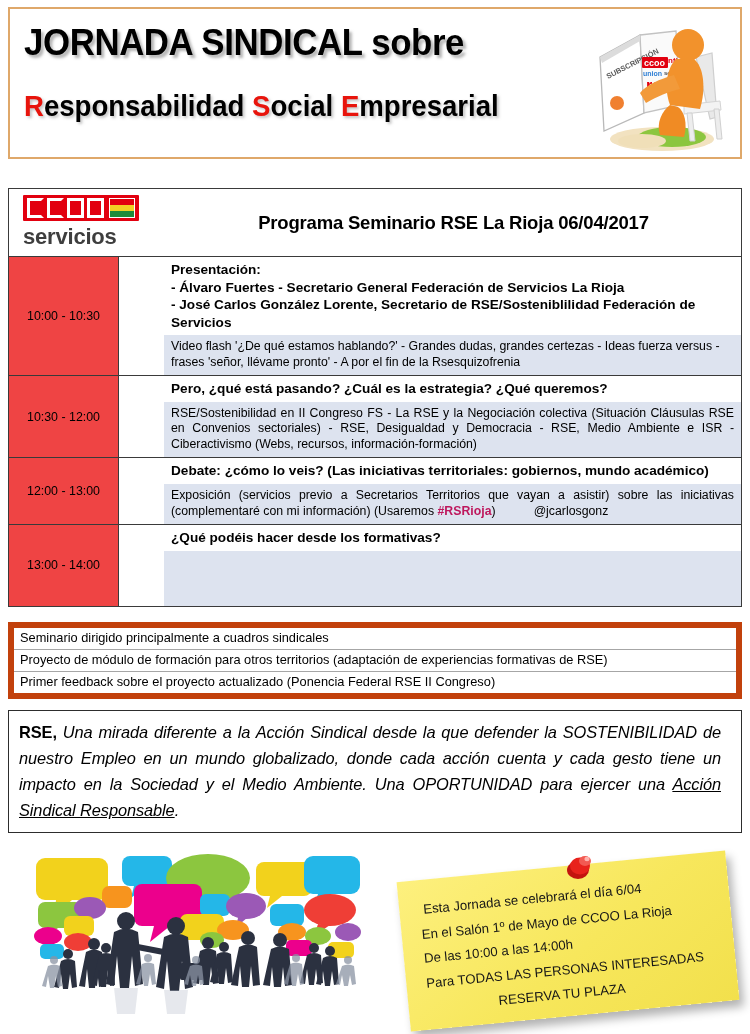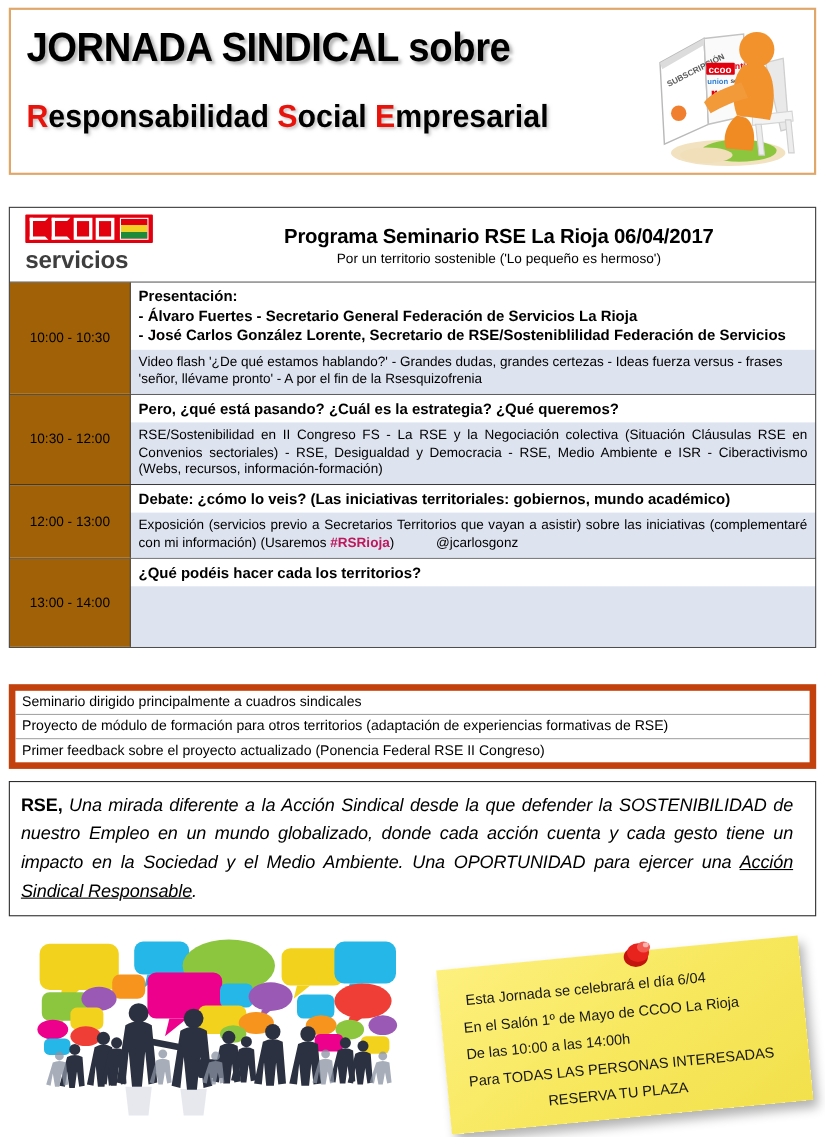--- a/index.html
+++ b/index.html
@@ -143,32 +143,33 @@
   }
 
   .prog-row {
     display: flex;
     border-bottom: 1.6px solid #3a3a3a;
   }
   .prog-row:last-child { border-bottom: none; }
   .time-cell {
     width: 110px;
     min-width: 110px;
-    background: #a16207;
+    background: #ef4444;
     border-right: 1.6px solid #3a3a3a;
     display: flex;
     align-items: center;
     justify-content: center;
     font-size: 12.4px;
     box-sizing: border-box;
   }
   .content-cell {
     flex: 1;
     display: flex;
     flex-direction: column;
+    padding-left: 45px;
   }
   .cell-head {
     background: #ffffff;
     padding: 4px 6px 4px 7px;
     font-size: 13.6px;
     font-weight: bold;
     line-height: 17.5px;
   }
   .cell-body {
     background: #dde3ef;
@@ -319,21 +320,20 @@
           <span class="c"></span>
             <span class="c"></span>
             <span></span>
             <span></span>
         </span><span class="ccoo-flag"></span>
       </div>
       <div class="servicios-word">servicios</div>
     </div>
     <div class="head-titles">
       <div class="prog-title">Programa Seminario RSE La Rioja 06/04/2017</div>
-      <div class="prog-sub">Por un territorio sostenible ('Lo pequeño es hermoso')</div>
     </div>
   </div>
 
   <div class="prog-row">
     <div class="time-cell">10:00 - 10:30</div>
     <div class="content-cell">
       <div class="cell-head">
         <div>Presentación:</div>
         <div>-  Álvaro Fuertes - Secretario General Federación de Servicios La Rioja</div>
         <div>-  José Carlos González Lorente, Secretario de RSE/Sosteniblilidad Federación de Servicios</div>
@@ -359,21 +359,21 @@
         <div>Debate: ¿cómo lo veis? (Las iniciativas territoriales: gobiernos, mundo académico)</div>
       </div>
       <div class="cell-body"><span>Exposición (servicios previo a Secretarios Territorios que vayan a asistir) sobre las iniciativas (complementaré con mi información) (Usaremos </span><span class="hashtag">#RSRioja</span><span>)</span><span class="handle-gap"></span><span>@jcarlosgonz</span></div>
     </div>
   </div>
 
   <div class="prog-row">
     <div class="time-cell">13:00 - 14:00</div>
     <div class="content-cell">
       <div class="cell-head">
-        <div>¿Qué podéis hacer cada los territorios?</div>
+        <div>¿Qué podéis hacer desde los formativas?</div>
       </div>
       <div class="cell-body empty"></div>
     </div>
   </div>
 </div>
 
 <div class="notes-list">
   <div class="note-row">Seminario dirigido principalmente a cuadros sindicales</div>
   <div class="note-row">Proyecto de módulo de formación para otros territorios (adaptación de experiencias formativas de RSE)</div>
   <div class="note-row">Primer feedback sobre el proyecto actualizado (Ponencia Federal RSE II Congreso)</div>

